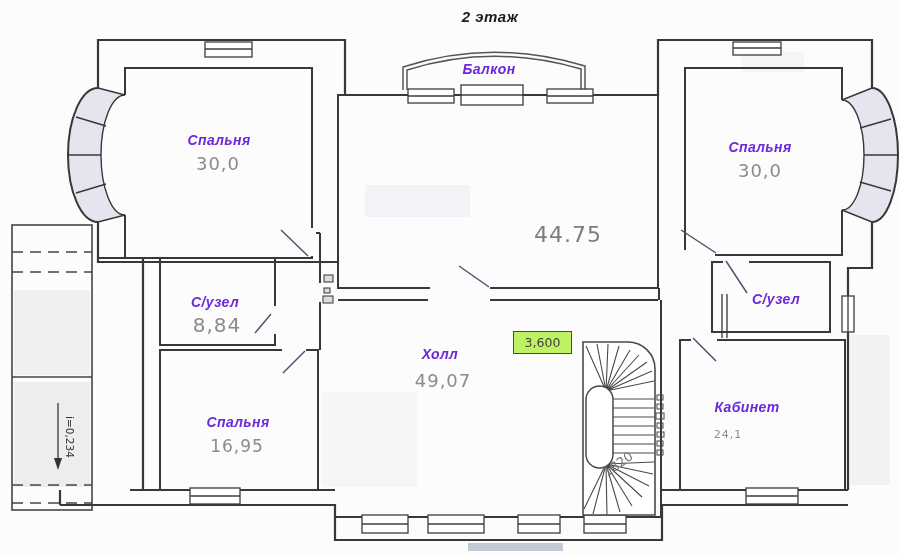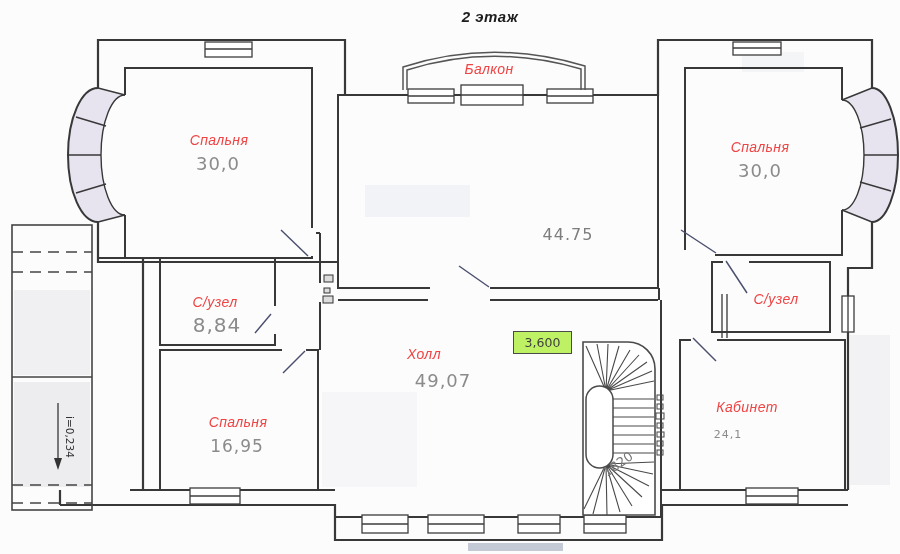--- a/index.html
+++ b/index.html
@@ -1,20 +1,20 @@
 <!DOCTYPE html>
 <html><head>
 <meta charset="utf-8">
 <style>
   html,body{margin:0;padding:0;background:#ffffff;}
   .stage{position:relative;width:900px;height:554px;background:#fcfcfc;overflow:hidden;
          font-family:"Liberation Sans",sans-serif;}
   .stage svg{position:absolute;left:0;top:0;}
-  .lbl{position:absolute;transform:translate(-50%,-50%);font-style:italic;font-weight:normal;
-       font-size:14px;color:#ef4444;letter-spacing:.4px;white-space:nowrap;z-index:3;}
+  .lbl{position:absolute;transform:translate(-50%,-50%);font-style:italic;font-weight:bold;
+       font-size:14px;color:#6d28d9;letter-spacing:.4px;white-space:nowrap;z-index:3;}
   .area{position:absolute;transform:translate(-50%,-50%);font-family:"DejaVu Sans",sans-serif;
         font-size:20px;color:#8b8b8b;letter-spacing:1px;white-space:nowrap;z-index:3;}
   .title{position:absolute;transform:translate(-50%,-50%);font-style:italic;font-weight:bold;
          font-size:15px;color:#1d1d1d;letter-spacing:.5px;z-index:3;}
   .elev{position:absolute;left:513px;top:331px;width:57px;height:21px;border:1.6px solid #4a4a4a;
         background:#bef264;display:flex;align-items:center;justify-content:center;
         font-family:"DejaVu Sans",sans-serif;font-size:12.5px;color:#3f3f3f;z-index:3;}
   .slope{position:absolute;left:70px;top:437px;transform:translate(-50%,-50%) rotate(90deg);
          font-family:"DejaVu Sans",sans-serif;font-size:10.5px;color:#333;z-index:3;white-space:nowrap;}
   .stairdim{position:absolute;left:618px;top:464px;transform:translate(-50%,-50%) rotate(-35deg);
@@ -162,34 +162,34 @@
 
 </svg>
 
 <div class="title" style="left:490px;top:16px">2 этаж</div>
 
 <div class="lbl" style="left:489px;top:69px">Балкон</div>
 
 <div class="lbl" style="left:219px;top:140px">Спальня</div>
 <div class="area" style="left:218px;top:163px;font-size:18px">30,0</div>
 
-<div class="area" style="left:568px;top:234px;font-size:16px;color:#7d7d7d">44.75</div>
+<div class="area" style="left:568px;top:234px;font-size:22px;color:#7d7d7d">44.75</div>
 
 <div class="lbl" style="left:760px;top:147px">Спальня</div>
 <div class="area" style="left:760px;top:170px;font-size:18px">30,0</div>
 
 <div class="lbl" style="left:215px;top:302px">С/узел</div>
 <div class="area" style="left:217px;top:325px">8,84</div>
 
 <div class="lbl" style="left:776px;top:299px">С/узел</div>
 
 <div class="lbl" style="left:238px;top:422px">Спальня</div>
 <div class="area" style="left:237px;top:446px;font-size:17px">16,95</div>
 
-<div class="lbl" style="left:424px;top:354px">Холл</div>
+<div class="lbl" style="left:440px;top:354px">Холл</div>
 <div class="area" style="left:443px;top:380px;font-size:18px">49,07</div>
 
 <div class="lbl" style="left:747px;top:407px">Кабинет</div>
 <div class="area" style="left:728px;top:434px;font-size:11px">24,1</div>
 
 <div class="elev">3,600</div>
 <div class="slope">i=0,234</div>
 <div class="stairdim">1820</div>
 
 </div>

